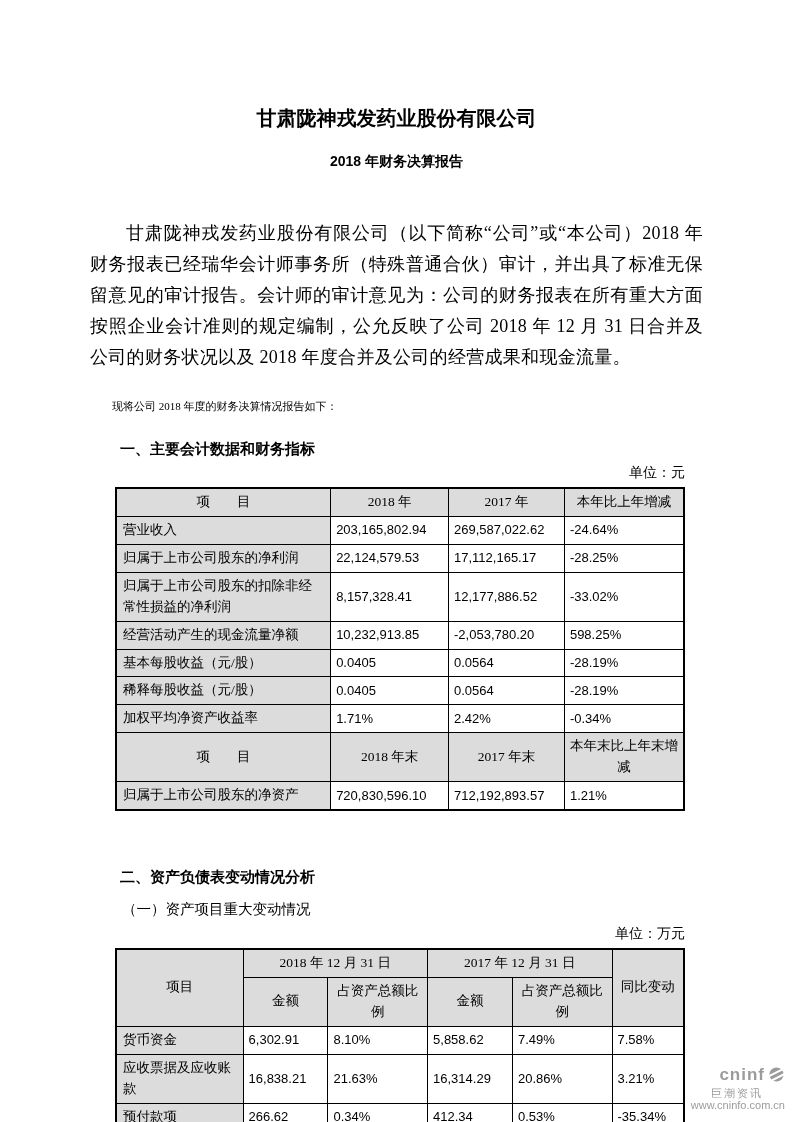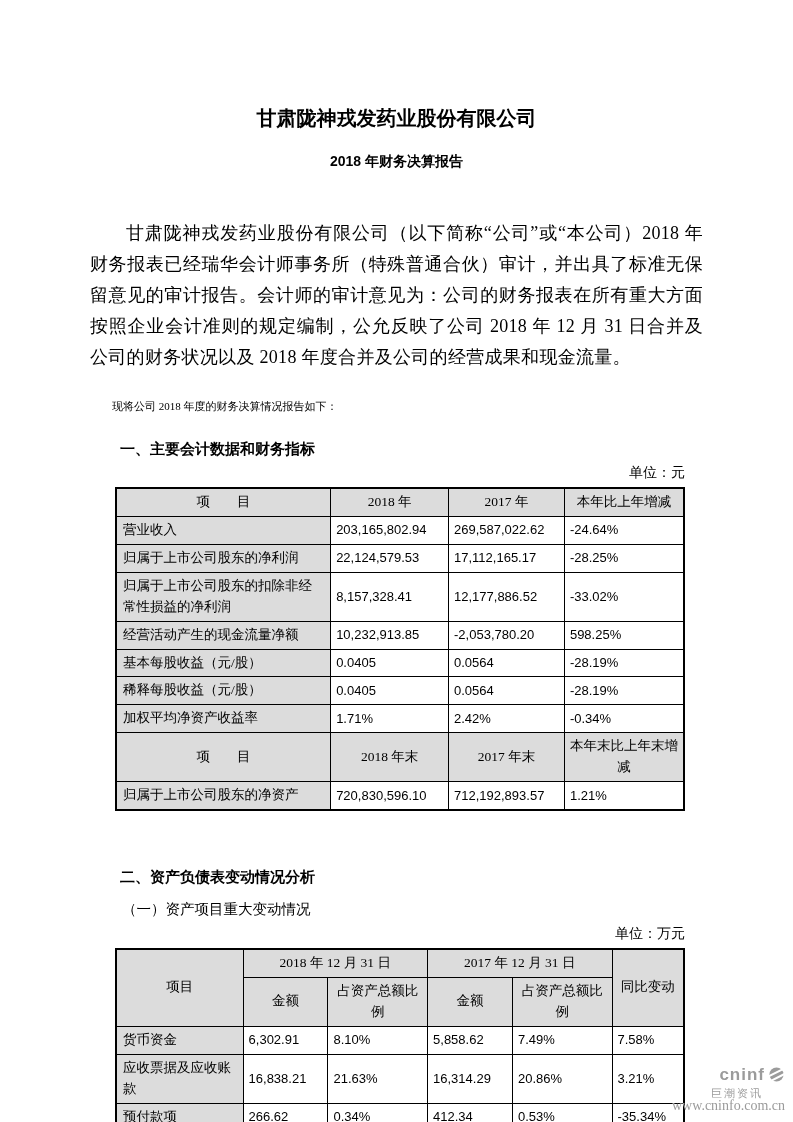--- a/index.html
+++ b/index.html
@@ -53,21 +53,21 @@
   .t2 col.c0{width:128px}.t2 col.c1{width:85px}.t2 col.c2{width:100px}
   .t2 col.c3{width:85px}.t2 col.c4{width:100px}.t2 col.c5{width:72px}
   .sec2{margin-top:50px;}
   .cninf{
     position:absolute;right:8px;bottom:10px;color:var(--logo-gray);
     font-family:"Liberation Sans","DejaVu Sans",sans-serif;text-align:right;
   }
   .cninf .brand-row{display:flex;align-items:flex-start;justify-content:flex-end;gap:3px;}
   .cninf .brand{font-size:17px;font-weight:bold;letter-spacing:1px;line-height:17px;}
   .cninf .brand-cn{font-size:11px;letter-spacing:2px;line-height:12px;margin-right:22px;}
-  .cninf .url{font-size:14px;line-height:13px;font-family:Liberation Serif, serif;}
+  .cninf .url{font-size:11px;line-height:13px;}
 </style>
 </head>
 <body>
 
 <div class="page">
   <div class="doc">
 
     <div class="title">甘肃陇神戎发药业股份有限公司</div>
     <div class="subtitle">2018 年财务决算报告</div>
 

